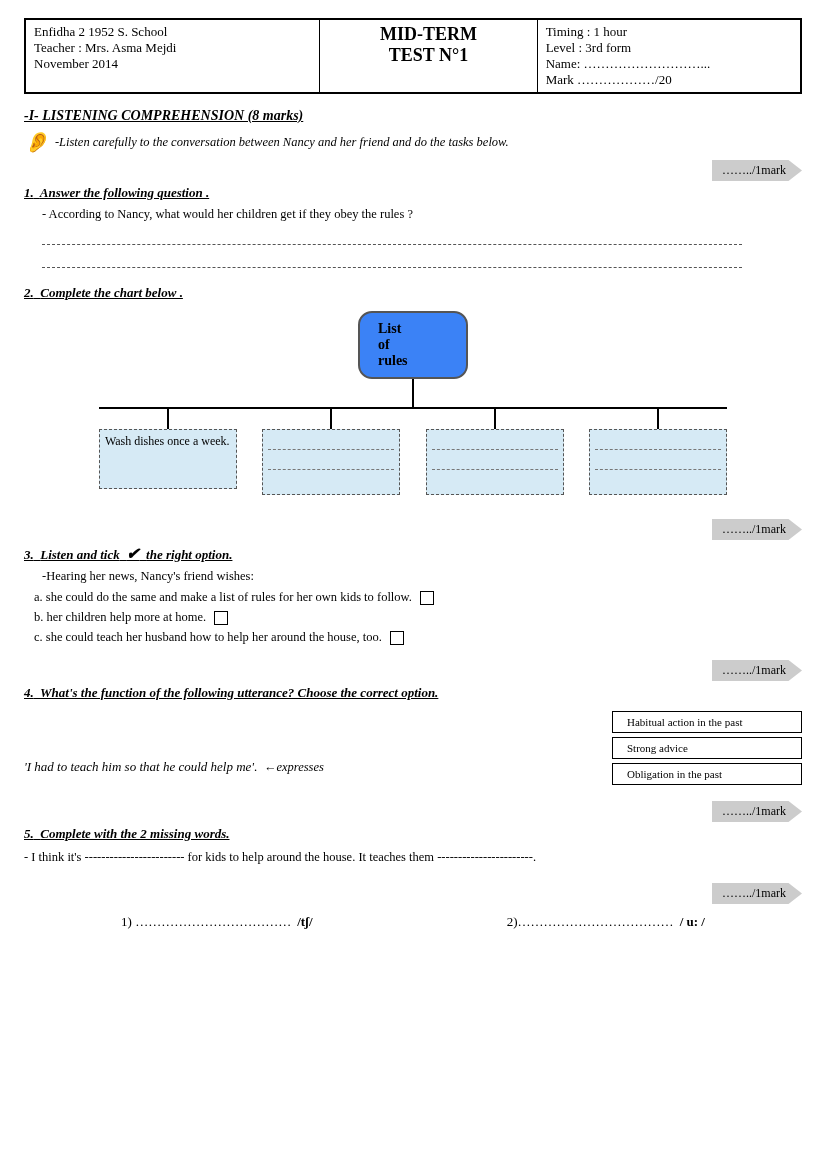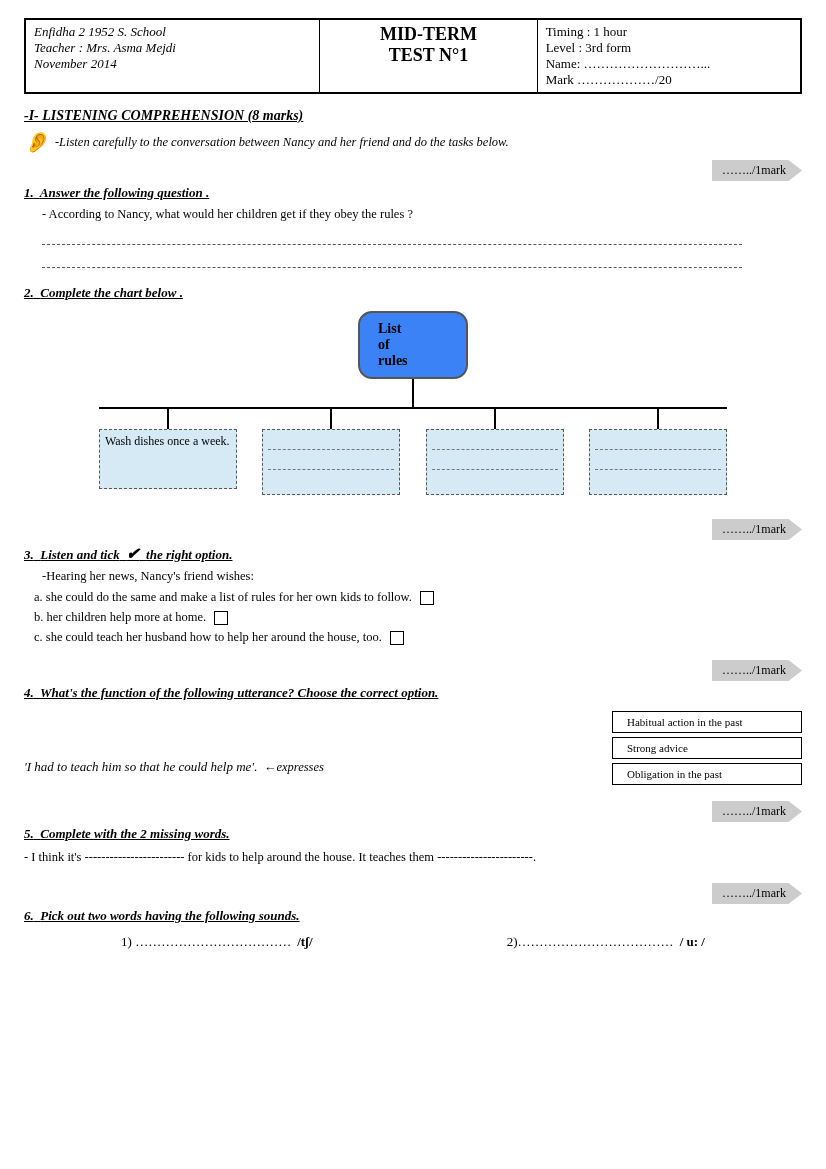--- a/index.html
+++ b/index.html
@@ -18,21 +18,21 @@
       width: 100%;
       border-collapse: collapse;
       border: 2px solid #000;
       margin-bottom: 14px;
     }
     .header-table td {
       border: 1px solid #000;
       padding: 4px 8px;
       vertical-align: top;
     }
-    .header-left { width: 38%; font-style: italic; font-size: 13px; border-radius: 24px; }
+    .header-left { width: 38%; font-size: 13px; border-radius: 24px; }
     .header-center { width: 28%; text-align: center; font-weight: bold; font-size: 18px; }
     .header-right { width: 34%; font-size: 13px; }
 
     
     .section-title {
       font-size: 14px;
       font-weight: bold;
       font-style: italic;
       text-decoration: underline;
       margin: 10px 0 6px 0;
@@ -390,24 +390,20 @@
     <span>- I think it's ------------------------ for kids to help around the house. It teaches them -----------------------.</span>
   </div>
 </div>
 
 <div class="question cf">
   <div class="score-container">
     <div class="score-arrow">
       <span>……../1mark</span>
     </div>
   </div>
-  <div class="question-title">
-    <span>6.</span>&nbsp;
-    <span>Pick out two words having the following sounds.</span>
-  </div>
   <div class="sounds-row">
     <div class="sound-item">
       <span>1)  ………………………………</span>
       <span style="font-weight:bold;">/tʃ/</span>
     </div>
     <div class="sound-item">
       <span>2)………………………………</span>
       <span style="font-weight:bold;">/ u: /</span>
     </div>
   </div>

